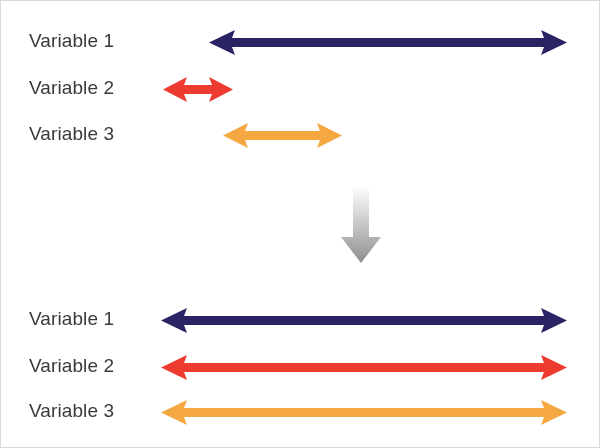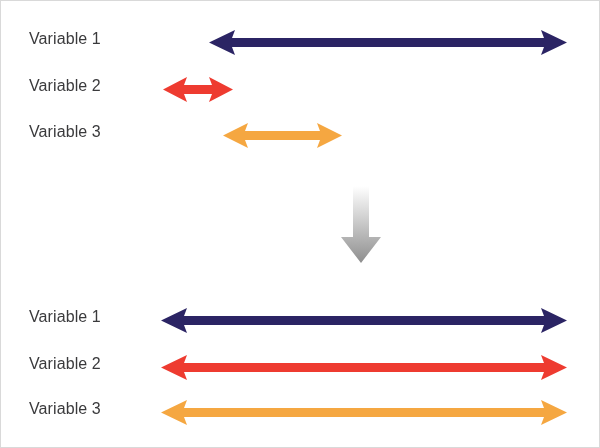--- a/index.html
+++ b/index.html
@@ -15,21 +15,21 @@
     width: 600px;
     height: 448px;
     background: #ffffff;
     box-sizing: border-box;
     border: 1px solid #d9d9d9;
     overflow: hidden;
   }
   .var-label {
     position: absolute;
     font-family: "Liberation Sans", sans-serif;
-    font-size: 16px;
+    font-size: 19px;
     font-weight: 300;
     color: #3a3a3c;
     letter-spacing: 0.1px;
     white-space: nowrap;
     line-height: 1;
   }
   .arrow-svg {
     position: absolute;
     display: block;
   }

